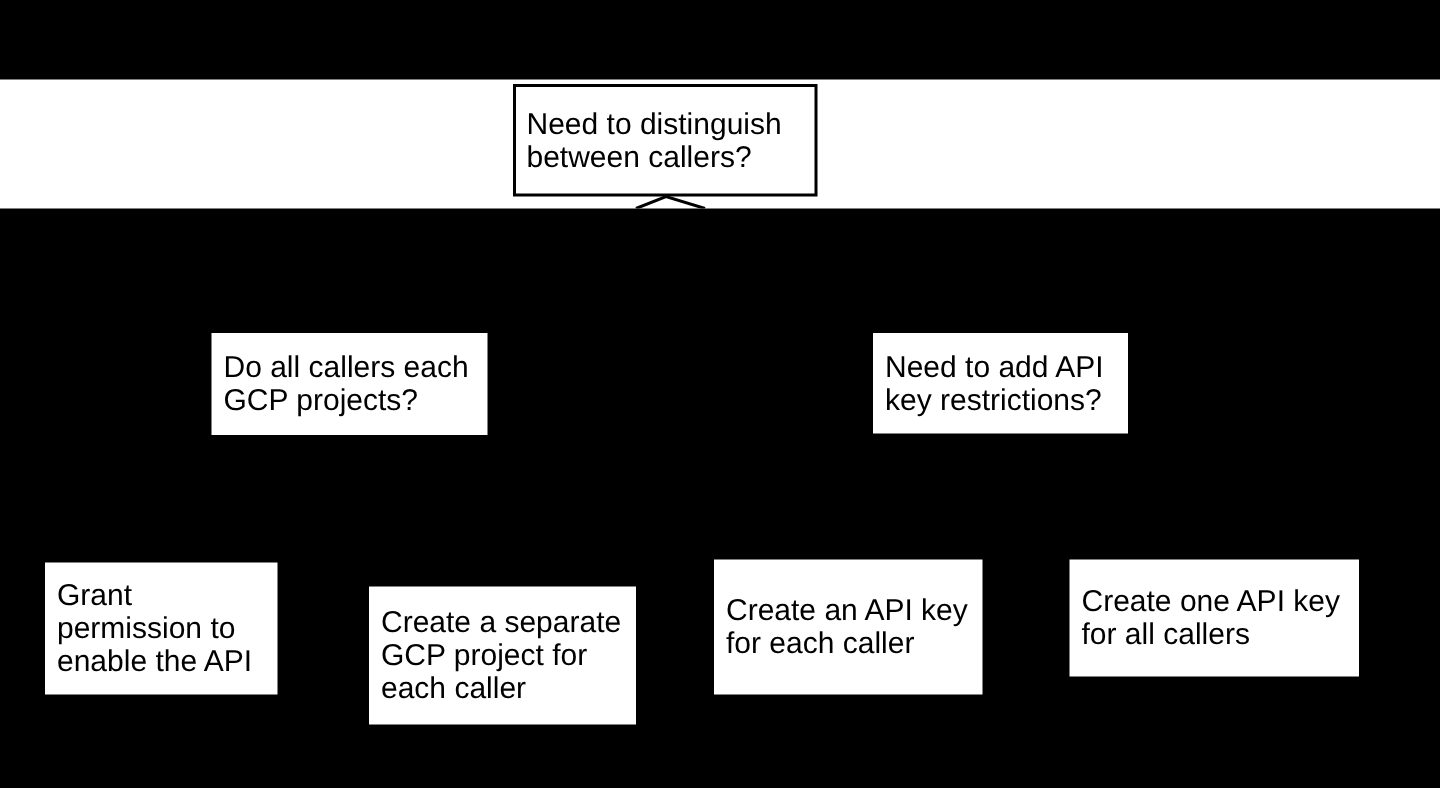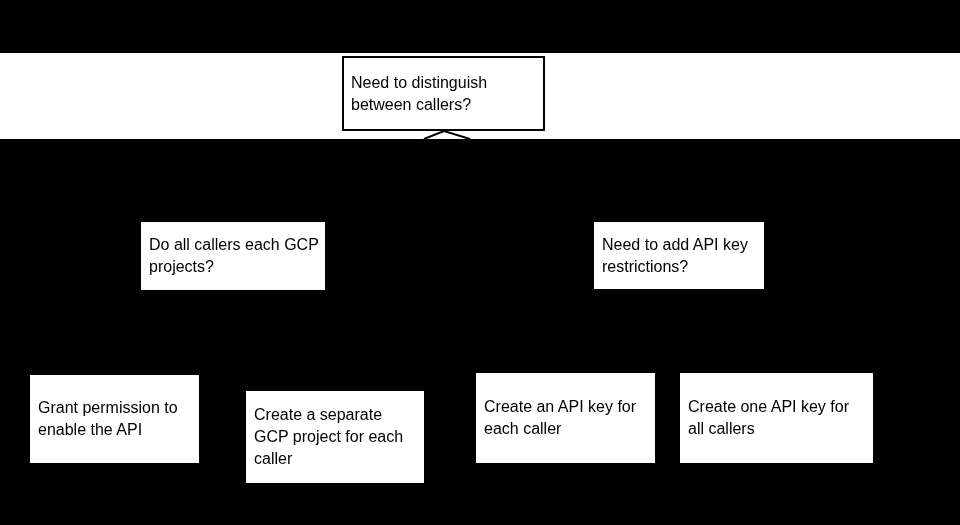--- a/index.html
+++ b/index.html
@@ -21,38 +21,38 @@
     top: 53px;
     width: 960px;
     height: 86px;
     background: #ffffff;
   }
   .node {
     position: absolute;
     box-sizing: border-box;
     background: #ffffff;
     color: #000000;
-    font-size: 16px;
+    font-size: 20px;
     line-height: 22px;
     display: flex;
     flex-direction: column;
     justify-content: center;
     padding: 2px 4px 2px 8px;
   }
   .node.bordered {
     border: 2px solid #000000;
     padding-left: 7px;
   }
   .node-root   { left: 342px; top: 56px;  width: 203px; height: 75px; }
   .node-d1     { left: 141px; top: 222px; width: 184px; height: 68px; }
-  .node-d2     { left: 582px; top: 222px; width: 170px; height: 67px; margin-left: 12px; }
-  .node-o1     { left: 30px;  top: 375px; width: 169px; height: 88px; }
+  .node-d2     { left: 582px; top: 222px; width: 170px; height: 67px; }
+  .node-o1     { left: 30px;  top: 375px; width: 155px; height: 88px; }
   .node-o2     { left: 246px; top: 391px; width: 178px; height: 92px; }
   .node-o3     { left: 476px; top: 373px; width: 179px; height: 90px; }
-  .node-o4     { left: 680px; top: 373px; width: 193px; height: 90px; }
+  .node-o4     { left: 713px; top: 373px; width: 193px; height: 78px; }
   .caret {
     position: absolute;
     left: 415px;
     top: 128px;
     width: 70px;
     height: 11px;
   }
 </style>
 </head>
 <body>

